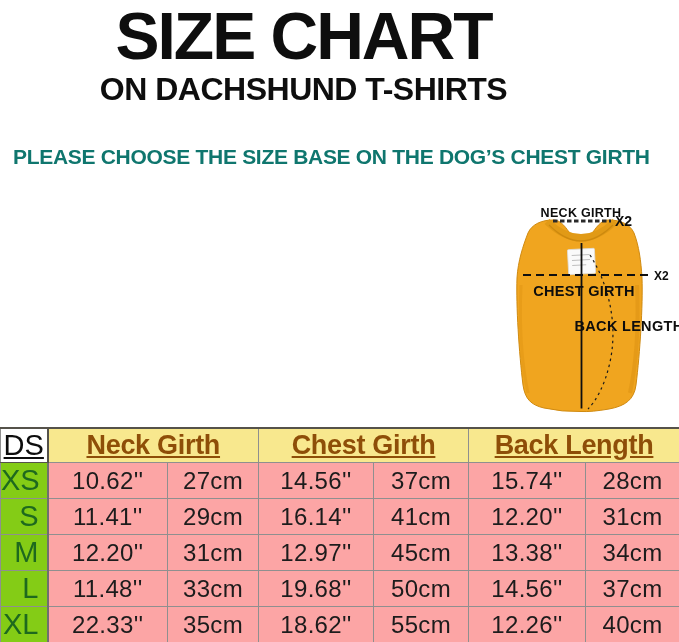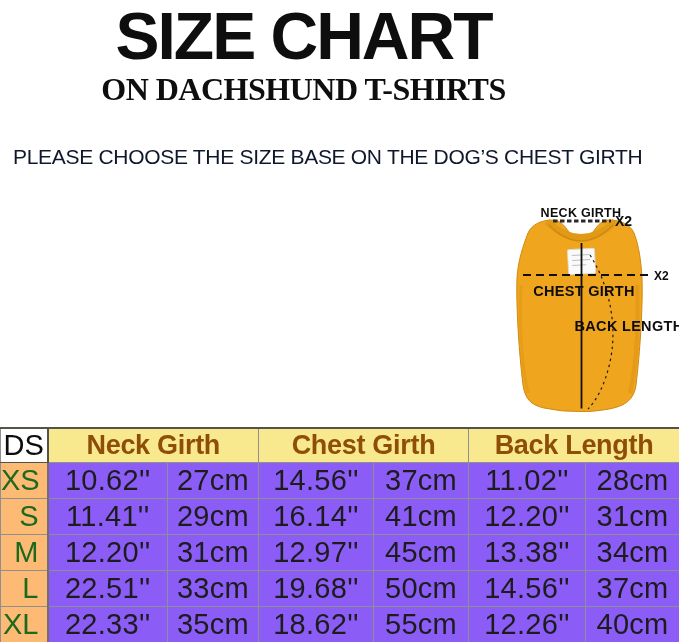--- a/index.html
+++ b/index.html
@@ -9,63 +9,63 @@
   .page { position:absolute; inset:0; }
 
   
   .title-block { position:absolute; top:0; left:0; width:607px; text-align:center; }
   .main-title {
     font-size:66px; line-height:72px; font-weight:900;
     letter-spacing:-2px; color:#0e0e0e; font-stretch:condensed;
   }
   .sub-title {
     font-size:32px; line-height:34px; font-weight:800;
-    letter-spacing:-0.5px; color:#0e0e0e; font-stretch:condensed;font-family:Liberation Serif, serif;
+    letter-spacing:-0.5px; color:#0e0e0e; font-stretch:condensed;
   }
 
   
   .notes { position:absolute; top:144px; left:13px; width:660px; }
   .note-line {
-    font-size:21px; line-height:26px; font-weight:400;
-    letter-spacing:-0.3px; color:#0f172a; font-stretch:condensed;
+    font-size:21px; line-height:26px; font-weight:700;
+    letter-spacing:-0.3px; color:#0f766e; font-stretch:condensed;
     white-space:nowrap;
   }
 
   
   .illustration { position:absolute; left:440px; top:205px; width:239px; height:222px; }
   .illustration svg { display:block; width:239px; height:222px; }
   .diag-label { font-family:"Liberation Sans", sans-serif; font-weight:700; fill:#0d0d0d; }
 
   
   .size-table {
     position:absolute; left:0; top:427px; width:679px; height:215px;
     border-collapse:collapse; table-layout:fixed;
     border-top:2px solid #55524a;
   }
   .size-table th, .size-table td {
     border:1px solid #8f8f8f; text-align:center; vertical-align:middle;
     overflow:hidden; white-space:nowrap;
   }
-  .size-table thead th { height:22px; }
+  .size-table thead th { height:22px;text-decoration:underline; }
   .size-table tbody td { height:36px; }
   th.corner-cell {
     background:#ffffff; color:#0d0d0d; font-size:29px; font-weight:500;
     border-right:2px solid #55524a; border-bottom:1px solid #55524a;
   }
   th.measure-head {
     background:#f8e88e; color:#8e4e08; font-size:27px; font-weight:600;
     letter-spacing:-0.3px;
   }
   td.size-cell {
-    background:#fdba74; color:#1e691e; font-size:29px; font-weight:500;
+    background:#84cc16; color:#1e691e; font-size:29px; font-weight:500;
     text-align:right; padding-right:8px;
     border-right:2px solid #6f6f6f;
   }
   td.value-cell {
-    background:#8b5cf6; color:#1c1c1c; font-size:29px; font-weight:300;
+    background:#fca5a5; color:#1c1c1c; font-size:24px; font-weight:300;
     letter-spacing:0.3px;
   }
 </style>
 </head>
 <body>
 
 <div class="page">
 
   <div class="title-block">
     <div class="main-title">SIZE CHART</div>
@@ -142,21 +142,21 @@
         <th class="measure-head" colspan="2">Back Length</th>
       </tr>
     </thead>
     <tbody>
       <tr>
         <td class="size-cell">XS</td>
         <td class="value-cell">10.62''</td>
         <td class="value-cell">27cm</td>
         <td class="value-cell">14.56''</td>
         <td class="value-cell">37cm</td>
-        <td class="value-cell">11.02''</td>
+        <td class="value-cell">15.74''</td>
         <td class="value-cell">28cm</td>
       </tr>
       <tr>
         <td class="size-cell">S</td>
         <td class="value-cell">11.41''</td>
         <td class="value-cell">29cm</td>
         <td class="value-cell">16.14''</td>
         <td class="value-cell">41cm</td>
         <td class="value-cell">12.20''</td>
         <td class="value-cell">31cm</td>
@@ -165,21 +165,21 @@
         <td class="size-cell">M</td>
         <td class="value-cell">12.20''</td>
         <td class="value-cell">31cm</td>
         <td class="value-cell">12.97''</td>
         <td class="value-cell">45cm</td>
         <td class="value-cell">13.38''</td>
         <td class="value-cell">34cm</td>
       </tr>
       <tr>
         <td class="size-cell">L</td>
-        <td class="value-cell">22.51''</td>
+        <td class="value-cell">11.48''</td>
         <td class="value-cell">33cm</td>
         <td class="value-cell">19.68''</td>
         <td class="value-cell">50cm</td>
         <td class="value-cell">14.56''</td>
         <td class="value-cell">37cm</td>
       </tr>
       <tr>
         <td class="size-cell">XL</td>
         <td class="value-cell">22.33''</td>
         <td class="value-cell">35cm</td>

